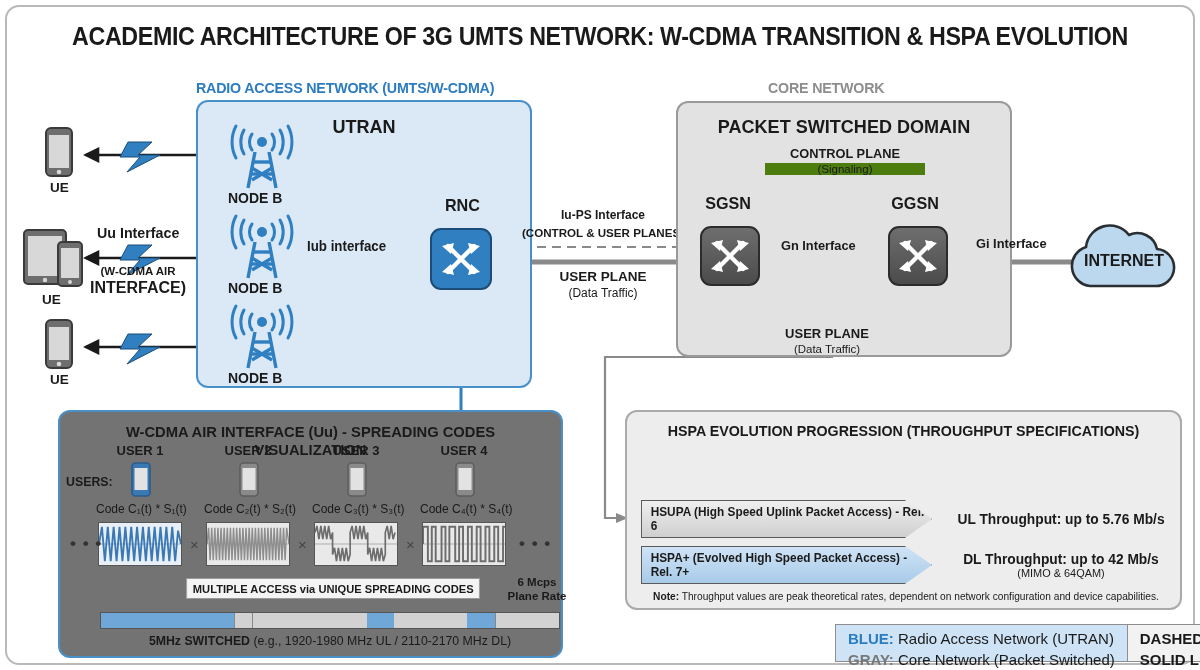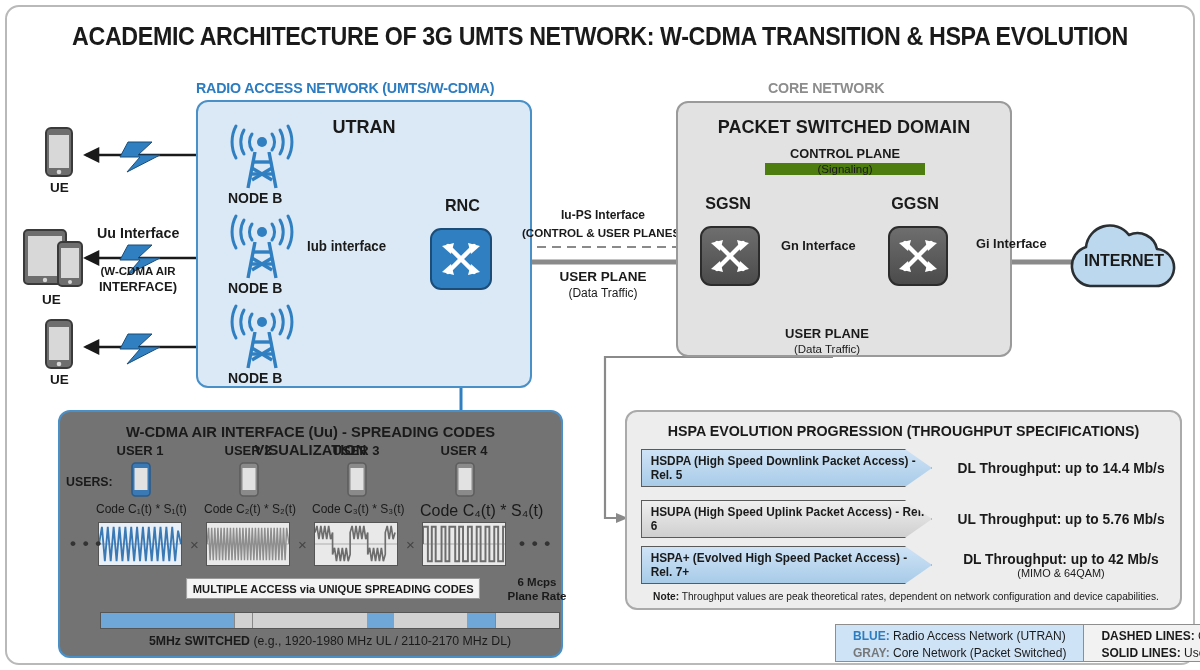--- a/index.html
+++ b/index.html
@@ -94,21 +94,21 @@
     position:absolute; left:312px; top:0; width:216px; height:38px;
     display:flex; flex-direction:column; justify-content:center; align-items:center;
     text-align:center;
   }
   .thr .m { font-size:14.5px; font-weight:bold; transform:scaleX(0.95); white-space:nowrap; }
   .thr .s { font-size:11.5px; transform:scaleX(0.95); white-space:nowrap; }
 
   
   .legend { position:absolute; left:835px; top:624px; height:38px; display:flex;
             border:1.5px solid #8e8e8e; }
-  .lg-cell { padding:3px 17px; font-size:12px; line-height:1.42; white-space:nowrap; }
+  .lg-cell { padding:3px 12px; font-size:15px; line-height:1.42; white-space:nowrap; }
   .lg-blue { background:#cfe3f6; border-right:1.5px solid #8e8e8e; }
   .lg-gray { background:#f2f2f2; }
 
   
   .wavebox { position:absolute; border:1.5px solid #555; background:#e9e9e9; }
   .times { position:absolute; font-size:15px; color:#444; }
   .dots { position:absolute; font-size:17px; font-weight:bold; letter-spacing:1px; color:#333; }
   .ma-label {
     position:absolute; background:#f4f4f4; border:1px solid #999;
     font-size:11.6px; font-weight:bold; padding:3px 6px; white-space:nowrap;
@@ -230,21 +230,21 @@
 
 <svg style="position:absolute;left:38px;top:318px;width:44px;height:70px;">
   <rect x="8" y="2" width="26" height="48" rx="5" fill="#6e6e6e" stroke="#3a3a3a" stroke-width="2"></rect>
   <rect x="11" y="9" width="20" height="33" fill="#d8d8d8"></rect>
   <circle cx="21" cy="46" r="2.3" fill="#d8d8d8"></circle>
 </svg>
 <div class="ue-cap" style="left:50px;top:372px;">UE</div>
 
 <div class="t b" style="left:97px;top:224px;font-size:15px;">Uu Interface</div>
 <div class="tc" style="left:83px;top:265px;width:110px;font-size:11.5px;font-weight:bold;">(W-CDMA AIR</div>
-<div class="tc" style="left:83px;top:279px;width:110px;font-size:13px;font-weight:bold;">INTERFACE)</div>
+<div class="tc" style="left:83px;top:279px;width:110px;font-size:16px;font-weight:bold;">INTERFACE)</div>
 
 <div class="panel-ran">
   <div class="panel-hd utran-hd">UTRAN</div>
 </div>
 
 <svg style="position:absolute;left:222px;top:118px;width:80px;height:72px;">
   <g stroke="#2f7fc1" stroke-width="3" fill="none" stroke-linecap="round">
     <path d="M30,16 a10,12 0 0 0 0,16"></path>
       <path d="M22,12 a16,20 0 0 0 0,24"></path>
       <path d="M14,8 a22,28 0 0 0 0,32"></path>
@@ -423,21 +423,21 @@
            L54,33 L56,26 L58,40 L60,26 L62,40 L64,26 L66,40 L68,26 L70,40 L72,33
            L72,10 L74,3 L76,17 L78,3 L80,17 L82,10" fill="none" stroke="#6d6d6d" stroke-width="1.7"></path>
 </svg>
 <div class="times" style="left:406px;top:536px;">×</div>
 
 <div class="tc b" style="left:424px;top:443px;width:80px;font-size:13px;">USER 4</div>
 <svg style="position:absolute;left:454px;top:462px;width:22px;height:36px;">
   <rect x="2" y="1" width="18" height="33" rx="3.5" fill="#8a8a8a" stroke="#5e5e5e" stroke-width="1.6"></rect>
   <rect x="4.5" y="6" width="13" height="22" fill="#e2e2e2"></rect>
 </svg>
-<div class="tc" style="left:420px;top:502px;width:88px;font-size:16px;">Code C₄(t) * S₄(t)</div>
+<div class="tc" style="left:420px;top:502px;width:88px;font-size:12px;">Code C₄(t) * S₄(t)</div>
 <svg class="wavebox" style="left:422px;top:522px;width:84px;height:44px;" viewBox="0 0 84 44" preserveAspectRatio="none">
   <line x1="0" y1="22" x2="84" y2="22" stroke="#aaa" stroke-width="1"></line>
   <path d="M0,22 L0,4 L5,4 L5,40 L9,40 L9,4 L13,4 L13,40 L19,40 L19,4 L23,4 L23,40
            L27,40 L27,4 L33,4 L33,40 L37,40 L37,4 L41,4 L41,40 L46,40 L46,4 L50,4
            L50,40 L55,40 L55,4 L59,4 L59,40 L64,40 L64,4 L68,4 L68,40 L73,40 L73,4
            L77,4 L77,40 L82,40 L82,4 L84,4" fill="none" stroke="#6d6d6d" stroke-width="2"></path>
 </svg>
 
 <div class="dots" style="left:70px;top:534px;">• • •</div>
 <div class="dots" style="left:519px;top:534px;">• • •</div>
@@ -456,26 +456,20 @@
   <div style="width:6%;background:#6fa8d8;"></div>
   <div style="flex:1;background:#d2d2d2;border-left:1px solid #888;"></div>
 </div>
 <div class="tc" style="left:100px;top:634px;width:460px;font-size:12.3px;">
   <span class="b">5MHz SWITCHED</span><span> (e.g., 1920-1980 MHz UL / 2110-2170 MHz DL)</span>
 </div>
 
 <div class="panel-hspa">
   <div class="panel-hd hspa-hd">HSPA EVOLUTION PROGRESSION (THROUGHPUT SPECIFICATIONS)</div>
 
-  <div class="hspa-row" style="top:37px;">
-    <div class="chev blue">HSDPA (High Speed Downlink Packet Access) - Rel. 5</div>
-    <div class="thr">
-      <div class="m">DL Throughput: up to 14.4 Mb/s</div>
-    </div>
-  </div>
 
   <div class="hspa-row" style="top:88px;">
     <div class="chev gray">HSUPA (High Speed Uplink Packet Access) - Rel. 6</div>
     <div class="thr">
       <div class="m">UL Throughput: up to 5.76 Mb/s</div>
     </div>
   </div>
 
   <div class="hspa-row" style="top:134px;">
     <div class="chev blue">HSPA+ (Evolved High Speed Packet Access) - Rel. 7+</div>

